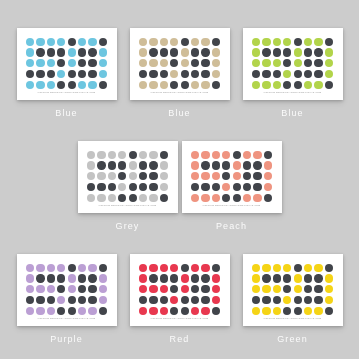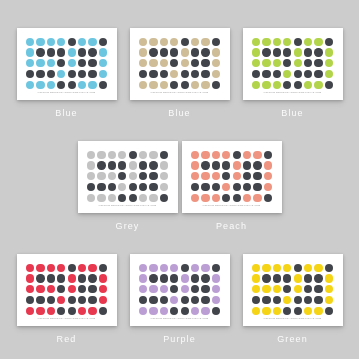--- a/index.html
+++ b/index.html
@@ -328,20 +328,68 @@
           </div>
           <div class="caption">THE QUICK BROWN FOX JUMPS OVER THE LAZY DOG</div>
         </div>
         <div class="label" style="color: rgb(251, 251, 251);">Peach</div>
       </div>
     </div>
   <div class="row row-3">
       <div class="cell">
         <div class="card">
           <div class="dotgrid">
+            <div class="dot" style="background: rgb(187, 159, 212);"></div>
+            <div class="dot" style="background: rgb(187, 159, 212);"></div>
+            <div class="dot" style="background: rgb(187, 159, 212);"></div>
+            <div class="dot" style="background: rgb(187, 159, 212);"></div>
+            <div class="dot" style="background: rgb(65, 68, 74);"></div>
+            <div class="dot" style="background: rgb(187, 159, 212);"></div>
+            <div class="dot" style="background: rgb(187, 159, 212);"></div>
+            <div class="dot" style="background: rgb(65, 68, 74);"></div>
+            <div class="dot" style="background: rgb(187, 159, 212);"></div>
+            <div class="dot" style="background: rgb(65, 68, 74);"></div>
+            <div class="dot" style="background: rgb(65, 68, 74);"></div>
+            <div class="dot" style="background: rgb(65, 68, 74);"></div>
+            <div class="dot" style="background: rgb(187, 159, 212);"></div>
+            <div class="dot" style="background: rgb(65, 68, 74);"></div>
+            <div class="dot" style="background: rgb(65, 68, 74);"></div>
+            <div class="dot" style="background: rgb(187, 159, 212);"></div>
+            <div class="dot" style="background: rgb(187, 159, 212);"></div>
+            <div class="dot" style="background: rgb(187, 159, 212);"></div>
+            <div class="dot" style="background: rgb(187, 159, 212);"></div>
+            <div class="dot" style="background: rgb(65, 68, 74);"></div>
+            <div class="dot" style="background: rgb(187, 159, 212);"></div>
+            <div class="dot" style="background: rgb(65, 68, 74);"></div>
+            <div class="dot" style="background: rgb(65, 68, 74);"></div>
+            <div class="dot" style="background: rgb(187, 159, 212);"></div>
+            <div class="dot" style="background: rgb(65, 68, 74);"></div>
+            <div class="dot" style="background: rgb(65, 68, 74);"></div>
+            <div class="dot" style="background: rgb(65, 68, 74);"></div>
+            <div class="dot" style="background: rgb(187, 159, 212);"></div>
+            <div class="dot" style="background: rgb(65, 68, 74);"></div>
+            <div class="dot" style="background: rgb(65, 68, 74);"></div>
+            <div class="dot" style="background: rgb(65, 68, 74);"></div>
+            <div class="dot" style="background: rgb(187, 159, 212);"></div>
+            <div class="dot" style="background: rgb(187, 159, 212);"></div>
+            <div class="dot" style="background: rgb(187, 159, 212);"></div>
+            <div class="dot" style="background: rgb(187, 159, 212);"></div>
+            <div class="dot" style="background: rgb(65, 68, 74);"></div>
+            <div class="dot" style="background: rgb(65, 68, 74);"></div>
+            <div class="dot" style="background: rgb(187, 159, 212);"></div>
+            <div class="dot" style="background: rgb(187, 159, 212);"></div>
+            <div class="dot" style="background: rgb(65, 68, 74);"></div>
+          </div>
+          <div class="caption">THE QUICK BROWN FOX JUMPS OVER THE LAZY DOG</div>
+        </div>
+        <div class="label" style="color: rgb(251, 251, 251);">Purple</div>
+      </div>
+      <div class="cell">
+        <div class="card">
+          <div class="dotgrid">
             <div class="dot" style="background: rgb(232, 56, 79);"></div>
             <div class="dot" style="background: rgb(232, 56, 79);"></div>
             <div class="dot" style="background: rgb(232, 56, 79);"></div>
             <div class="dot" style="background: rgb(232, 56, 79);"></div>
             <div class="dot" style="background: rgb(65, 68, 74);"></div>
             <div class="dot" style="background: rgb(232, 56, 79);"></div>
             <div class="dot" style="background: rgb(232, 56, 79);"></div>
             <div class="dot" style="background: rgb(65, 68, 74);"></div>
             <div class="dot" style="background: rgb(232, 56, 79);"></div>
             <div class="dot" style="background: rgb(65, 68, 74);"></div>
@@ -372,68 +420,20 @@
             <div class="dot" style="background: rgb(232, 56, 79);"></div>
             <div class="dot" style="background: rgb(65, 68, 74);"></div>
             <div class="dot" style="background: rgb(65, 68, 74);"></div>
             <div class="dot" style="background: rgb(232, 56, 79);"></div>
             <div class="dot" style="background: rgb(232, 56, 79);"></div>
             <div class="dot" style="background: rgb(65, 68, 74);"></div>
           </div>
           <div class="caption">THE QUICK BROWN FOX JUMPS OVER THE LAZY DOG</div>
         </div>
         <div class="label" style="color: rgb(251, 251, 251);">Red</div>
-      </div>
-      <div class="cell">
-        <div class="card">
-          <div class="dotgrid">
-            <div class="dot" style="background: rgb(187, 159, 212);"></div>
-            <div class="dot" style="background: rgb(187, 159, 212);"></div>
-            <div class="dot" style="background: rgb(187, 159, 212);"></div>
-            <div class="dot" style="background: rgb(187, 159, 212);"></div>
-            <div class="dot" style="background: rgb(65, 68, 74);"></div>
-            <div class="dot" style="background: rgb(187, 159, 212);"></div>
-            <div class="dot" style="background: rgb(187, 159, 212);"></div>
-            <div class="dot" style="background: rgb(65, 68, 74);"></div>
-            <div class="dot" style="background: rgb(187, 159, 212);"></div>
-            <div class="dot" style="background: rgb(65, 68, 74);"></div>
-            <div class="dot" style="background: rgb(65, 68, 74);"></div>
-            <div class="dot" style="background: rgb(65, 68, 74);"></div>
-            <div class="dot" style="background: rgb(187, 159, 212);"></div>
-            <div class="dot" style="background: rgb(65, 68, 74);"></div>
-            <div class="dot" style="background: rgb(65, 68, 74);"></div>
-            <div class="dot" style="background: rgb(187, 159, 212);"></div>
-            <div class="dot" style="background: rgb(187, 159, 212);"></div>
-            <div class="dot" style="background: rgb(187, 159, 212);"></div>
-            <div class="dot" style="background: rgb(187, 159, 212);"></div>
-            <div class="dot" style="background: rgb(65, 68, 74);"></div>
-            <div class="dot" style="background: rgb(187, 159, 212);"></div>
-            <div class="dot" style="background: rgb(65, 68, 74);"></div>
-            <div class="dot" style="background: rgb(65, 68, 74);"></div>
-            <div class="dot" style="background: rgb(187, 159, 212);"></div>
-            <div class="dot" style="background: rgb(65, 68, 74);"></div>
-            <div class="dot" style="background: rgb(65, 68, 74);"></div>
-            <div class="dot" style="background: rgb(65, 68, 74);"></div>
-            <div class="dot" style="background: rgb(187, 159, 212);"></div>
-            <div class="dot" style="background: rgb(65, 68, 74);"></div>
-            <div class="dot" style="background: rgb(65, 68, 74);"></div>
-            <div class="dot" style="background: rgb(65, 68, 74);"></div>
-            <div class="dot" style="background: rgb(187, 159, 212);"></div>
-            <div class="dot" style="background: rgb(187, 159, 212);"></div>
-            <div class="dot" style="background: rgb(187, 159, 212);"></div>
-            <div class="dot" style="background: rgb(187, 159, 212);"></div>
-            <div class="dot" style="background: rgb(65, 68, 74);"></div>
-            <div class="dot" style="background: rgb(65, 68, 74);"></div>
-            <div class="dot" style="background: rgb(187, 159, 212);"></div>
-            <div class="dot" style="background: rgb(187, 159, 212);"></div>
-            <div class="dot" style="background: rgb(65, 68, 74);"></div>
-          </div>
-          <div class="caption">THE QUICK BROWN FOX JUMPS OVER THE LAZY DOG</div>
-        </div>
-        <div class="label" style="color: rgb(251, 251, 251);">Purple</div>
       </div>
       <div class="cell">
         <div class="card">
           <div class="dotgrid">
             <div class="dot" style="background: rgb(245, 212, 22);"></div>
             <div class="dot" style="background: rgb(245, 212, 22);"></div>
             <div class="dot" style="background: rgb(245, 212, 22);"></div>
             <div class="dot" style="background: rgb(245, 212, 22);"></div>
             <div class="dot" style="background: rgb(65, 68, 74);"></div>
             <div class="dot" style="background: rgb(245, 212, 22);"></div>

